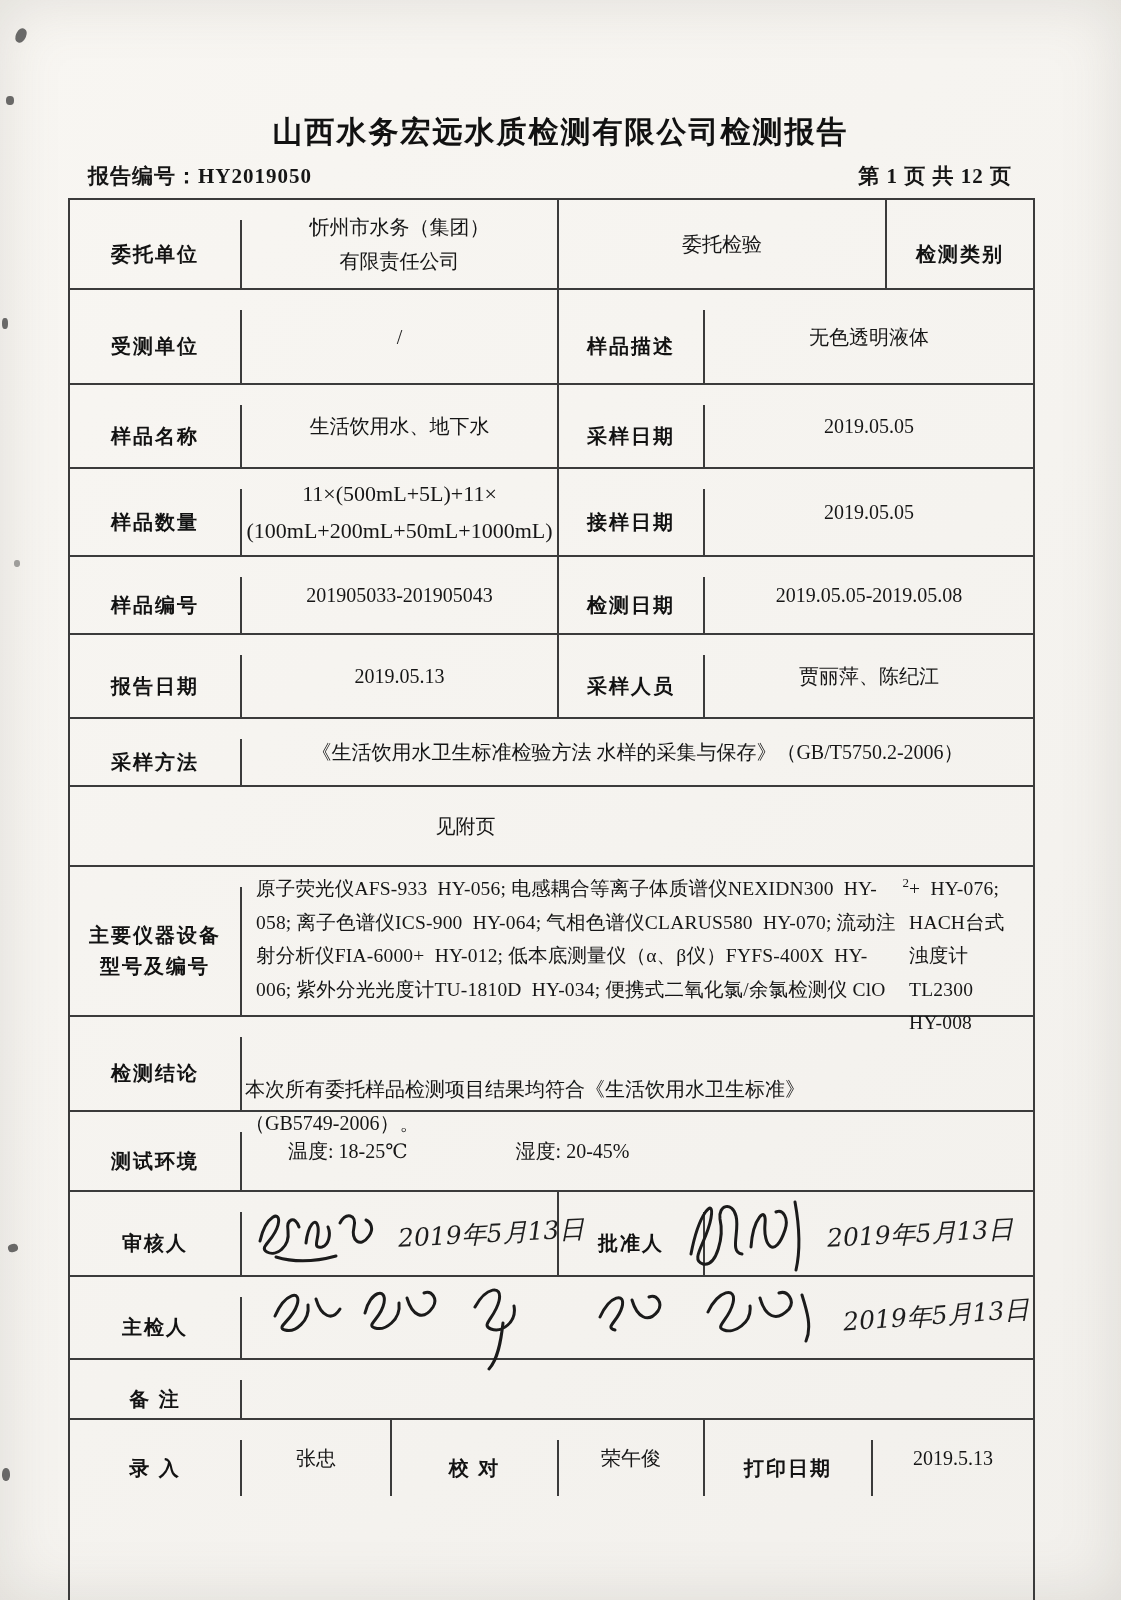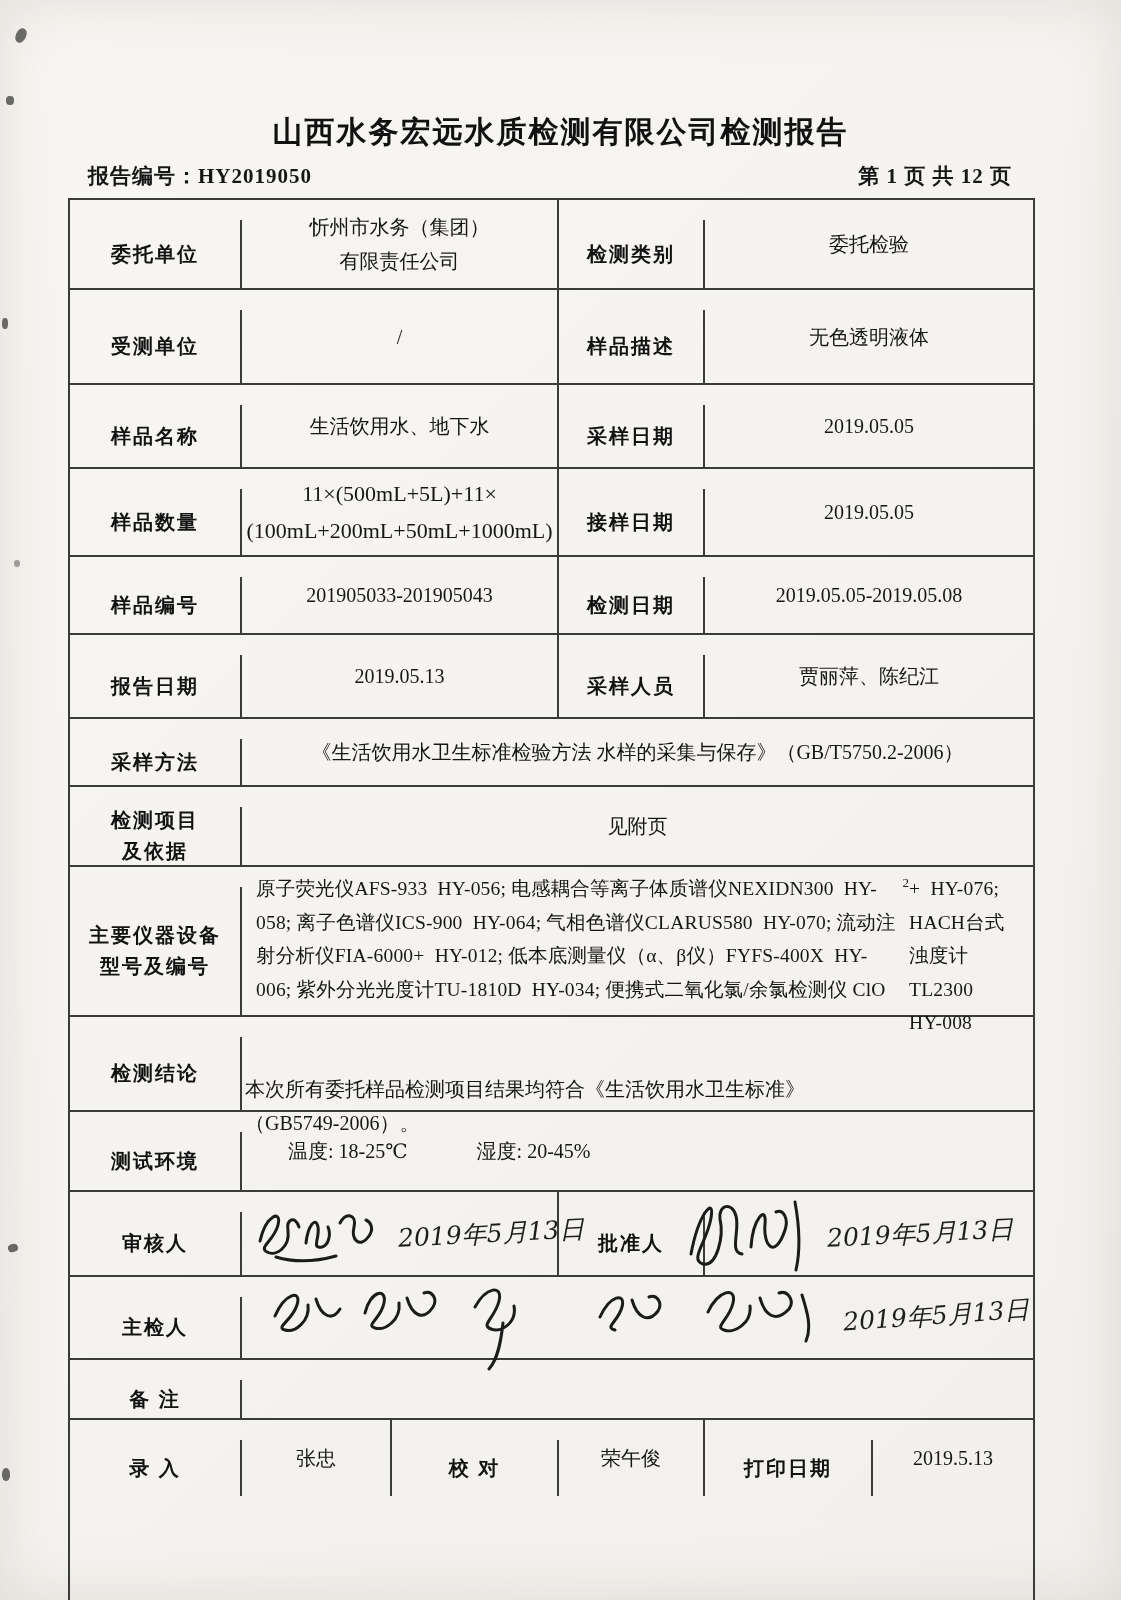--- a/index.html
+++ b/index.html
@@ -61,21 +61,21 @@
     align-items:flex-start; justify-content:flex-start;
     text-align:left; padding:5px 24px 4px 14px;
     font-size:19.5px; line-height:1.72; white-space:pre-wrap; letter-spacing:.2px;
   }
   .instr sub { font-size:13px; }
   .concl {
     align-items:flex-start; justify-content:flex-start;
     text-align:left; padding:7px 3px; font-size:20px; line-height:1.7; white-space:pre-line;margin-top:48px;
   }
   .envcell {
-    justify-content:flex-start; padding-left:46px; gap:69px; font-size:20px;
+    justify-content:flex-start; padding-left:46px; gap:108px; font-size:20px;
   }
   .sigcell { justify-content:flex-start; padding-left:6px; }
   .ink path { fill:none; stroke:#1b1b1b; stroke-width:3; stroke-linecap:round; stroke-linejoin:round; }
   .hand {
     font-family:"DejaVu Serif",serif; font-style:italic; font-size:25px;
     white-space:nowrap; color:#1d1d1d; display:inline-block;
   }
   .tilt1 { transform:rotate(-3deg); margin-left:10px; }
   .tilt2 { transform:rotate(-4deg); }
 </style>
@@ -97,22 +97,22 @@
   <span>报告编号：HY2019050</span>
   <span>第 1 页 共 12 页</span>
 </div>
 
 <div class="tbl">
 
   <div class="row r1">
     <div class="cell c1 lab">委托单位</div>
     <div class="cell c2 val">忻州市水务（集团）
 有限责任公司</div>
+    <div class="cell c4 val">委托检验</div>
     <div class="cell c3 lab">检测类别</div>
-    <div class="cell c4 val">委托检验</div>
   </div>
 
   <div class="row r2">
     <div class="cell c1 lab">受测单位</div>
     <div class="cell c2 val">/</div>
     <div class="cell c3 lab">样品描述</div>
     <div class="cell c4 val">无色透明液体</div>
   </div>
 
   <div class="row r3">
@@ -143,22 +143,20 @@
     <div class="cell c3 lab">采样人员</div>
     <div class="cell c4 val">贾丽萍、陈纪江</div>
   </div>
 
   <div class="row r7">
     <div class="cell c1 lab">采样方法</div>
     <div class="cell span3 val">《生活饮用水卫生标准检验方法 水样的采集与保存》（GB/T5750.2-2006）</div>
   </div>
 
   <div class="row r8">
-    <div class="cell c1 lab">检测项目
-及依据</div>
     <div class="cell span3 val">见附页</div>
   </div>
 
   <div class="row r9">
     <div class="cell c1 lab">主要仪器设备
 型号及编号</div>
     <div class="cell span3 instr"><span>原子荧光仪AFS-933  HY-056; 电感耦合等离子体质谱仪NEXIDN300  HY-058; 离子色谱仪ICS-900  HY-064; 气相色谱仪CLARUS580  HY-070; 流动注射分析仪FIA-6000+  HY-012; 低本底测量仪（α、β仪）FYFS-400X  HY-006; 紫外分光光度计TU-1810D  HY-034; 便携式二氧化氯/余氯检测仪 ClO</span><sub>2</sub><span>+  HY-076; HACH台式浊度计TL2300  HY-008</span></div>
   </div>
 
   <div class="row r10">

